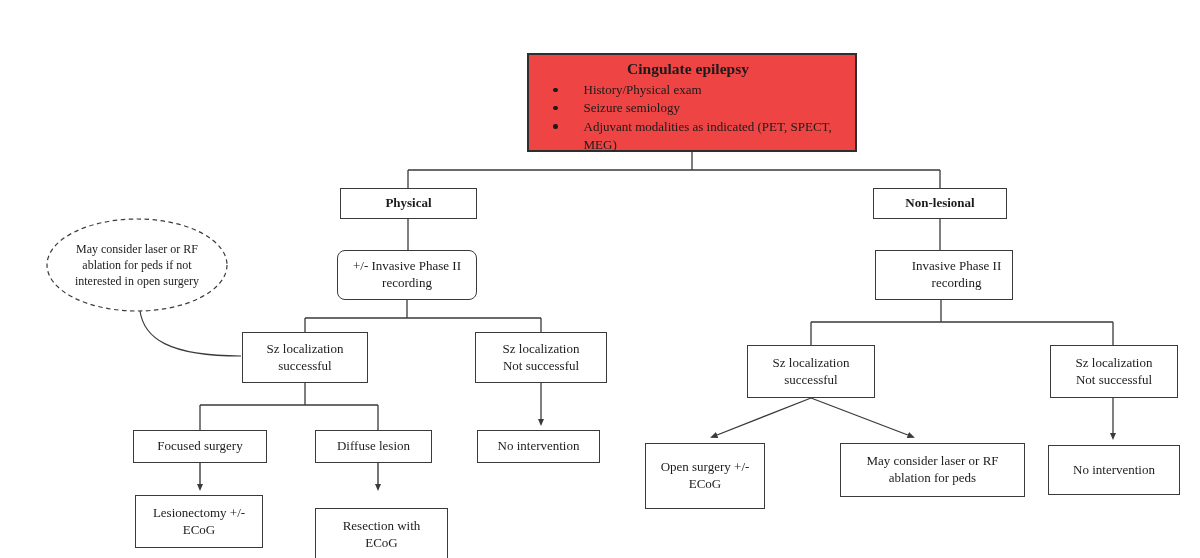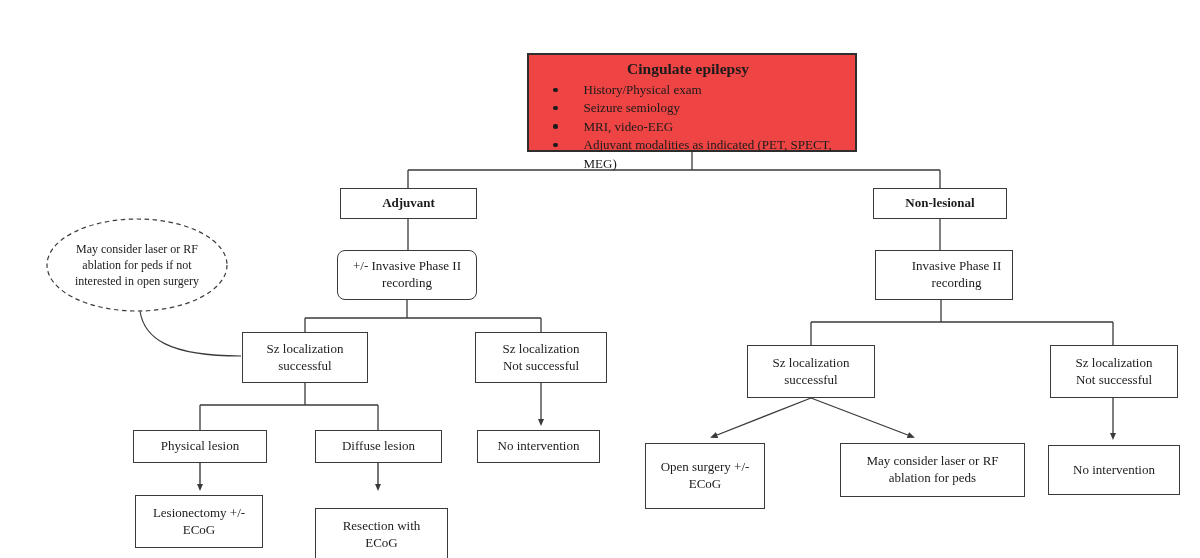--- a/index.html
+++ b/index.html
@@ -70,44 +70,40 @@
       <div class="bullet-row">
         <span class="dot"></span>
         <span>History/Physical exam</span>
       </div>
       <div class="bullet-row">
         <span class="dot"></span>
         <span>Seizure semiology</span>
       </div>
       <div class="bullet-row">
         <span class="dot"></span>
-        <span>MRI, video-EEG</span>
-      </div>
-      <div class="bullet-row">
-        <span class="dot"></span>
         <span>Adjuvant modalities as indicated (PET, SPECT, MEG)</span>
       </div>
     </div>
   </div>
 
-  <div class="box bold" style="left:340px;top:188px;width:137px;height:31px;">Adjuvant</div>
+  <div class="box bold" style="left:340px;top:188px;width:137px;height:31px;">Physical</div>
   <div class="box bold" style="left:873px;top:188px;width:134px;height:31px;">Non-lesional</div>
 
   <div class="box" style="left:337px;top:250px;width:140px;height:50px;border-radius:8px;">+/- Invasive Phase II
 recording</div>
   <div class="box" style="left:875px;top:250px;width:138px;height:50px;padding-left:29px;">Invasive Phase II
 recording</div>
 
   <div class="box" style="left:242px;top:332px;width:126px;height:51px;">Sz localization
 successful</div>
   <div class="box" style="left:475px;top:332px;width:132px;height:51px;">Sz localization
 Not successful</div>
 
-  <div class="box" style="left:133px;top:430px;width:134px;height:33px;">Physical lesion</div>
-  <div class="box" style="left:315px;top:430px;width:127px;height:33px;">Diffuse lesion</div>
+  <div class="box" style="left:133px;top:430px;width:134px;height:33px;">Focused surgery</div>
+  <div class="box" style="left:315px;top:430px;width:117px;height:33px;">Diffuse lesion</div>
   <div class="box" style="left:477px;top:430px;width:123px;height:33px;">No intervention</div>
 
   <div class="box" style="left:135px;top:495px;width:128px;height:53px;">Lesionectomy +/-
 ECoG</div>
   <div class="box" style="left:315px;top:508px;width:133px;height:53px;">Resection with
 ECoG</div>
 
   <div class="box" style="left:747px;top:345px;width:128px;height:53px;">Sz localization
 successful</div>
   <div class="box" style="left:1050px;top:345px;width:128px;height:53px;">Sz localization

